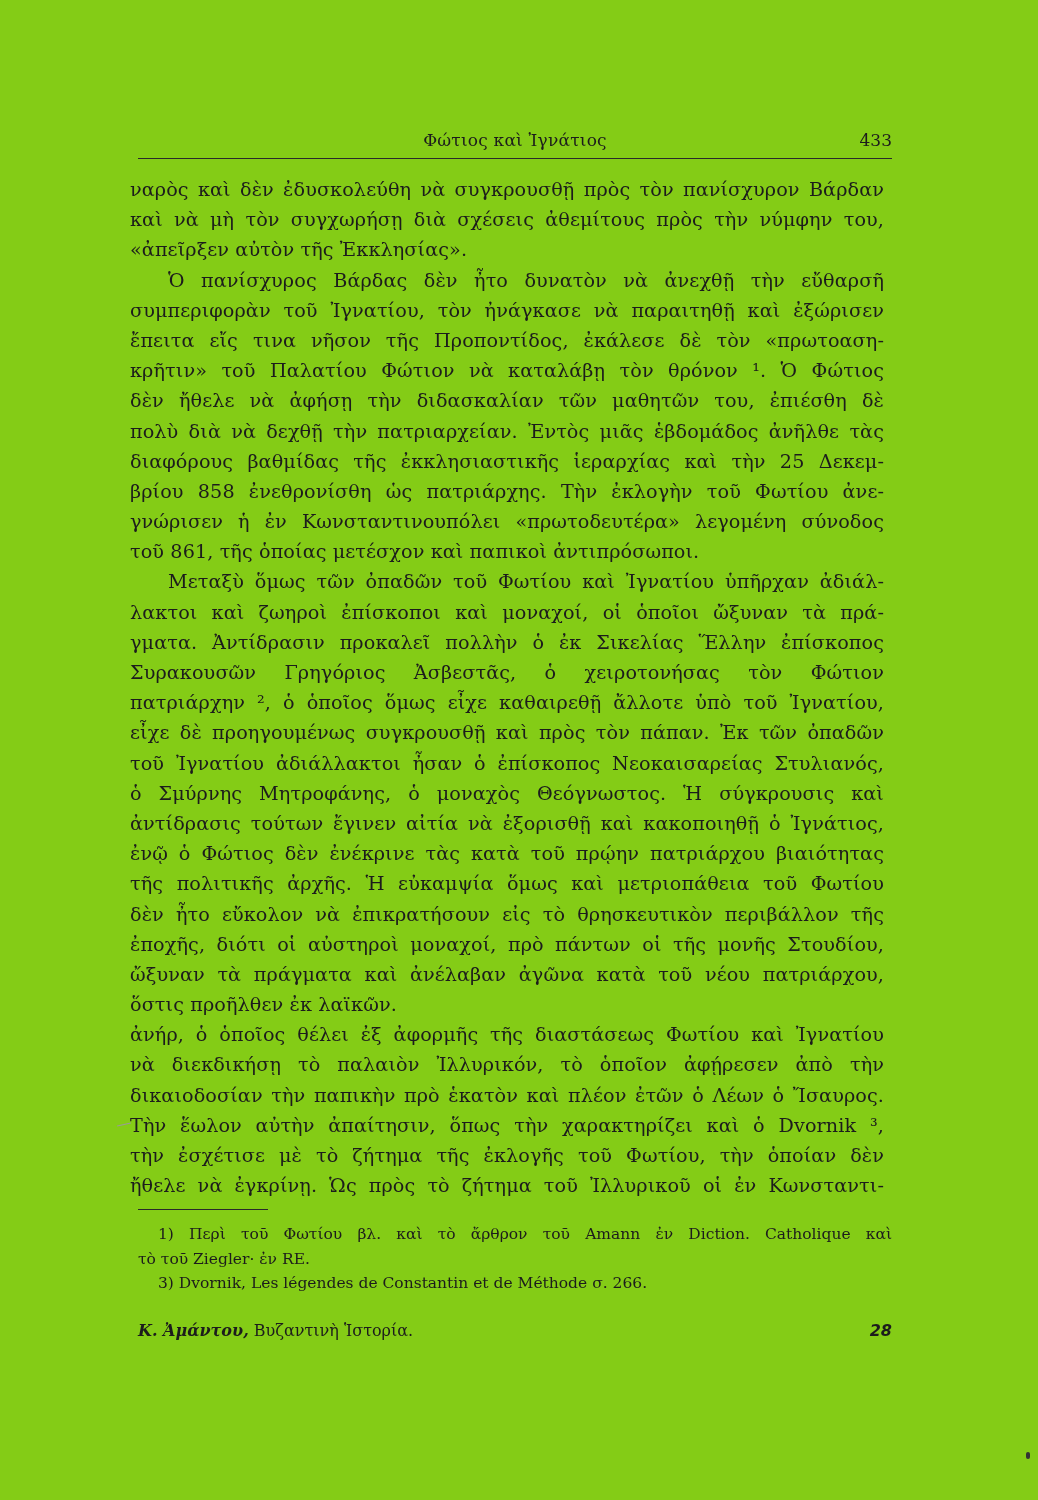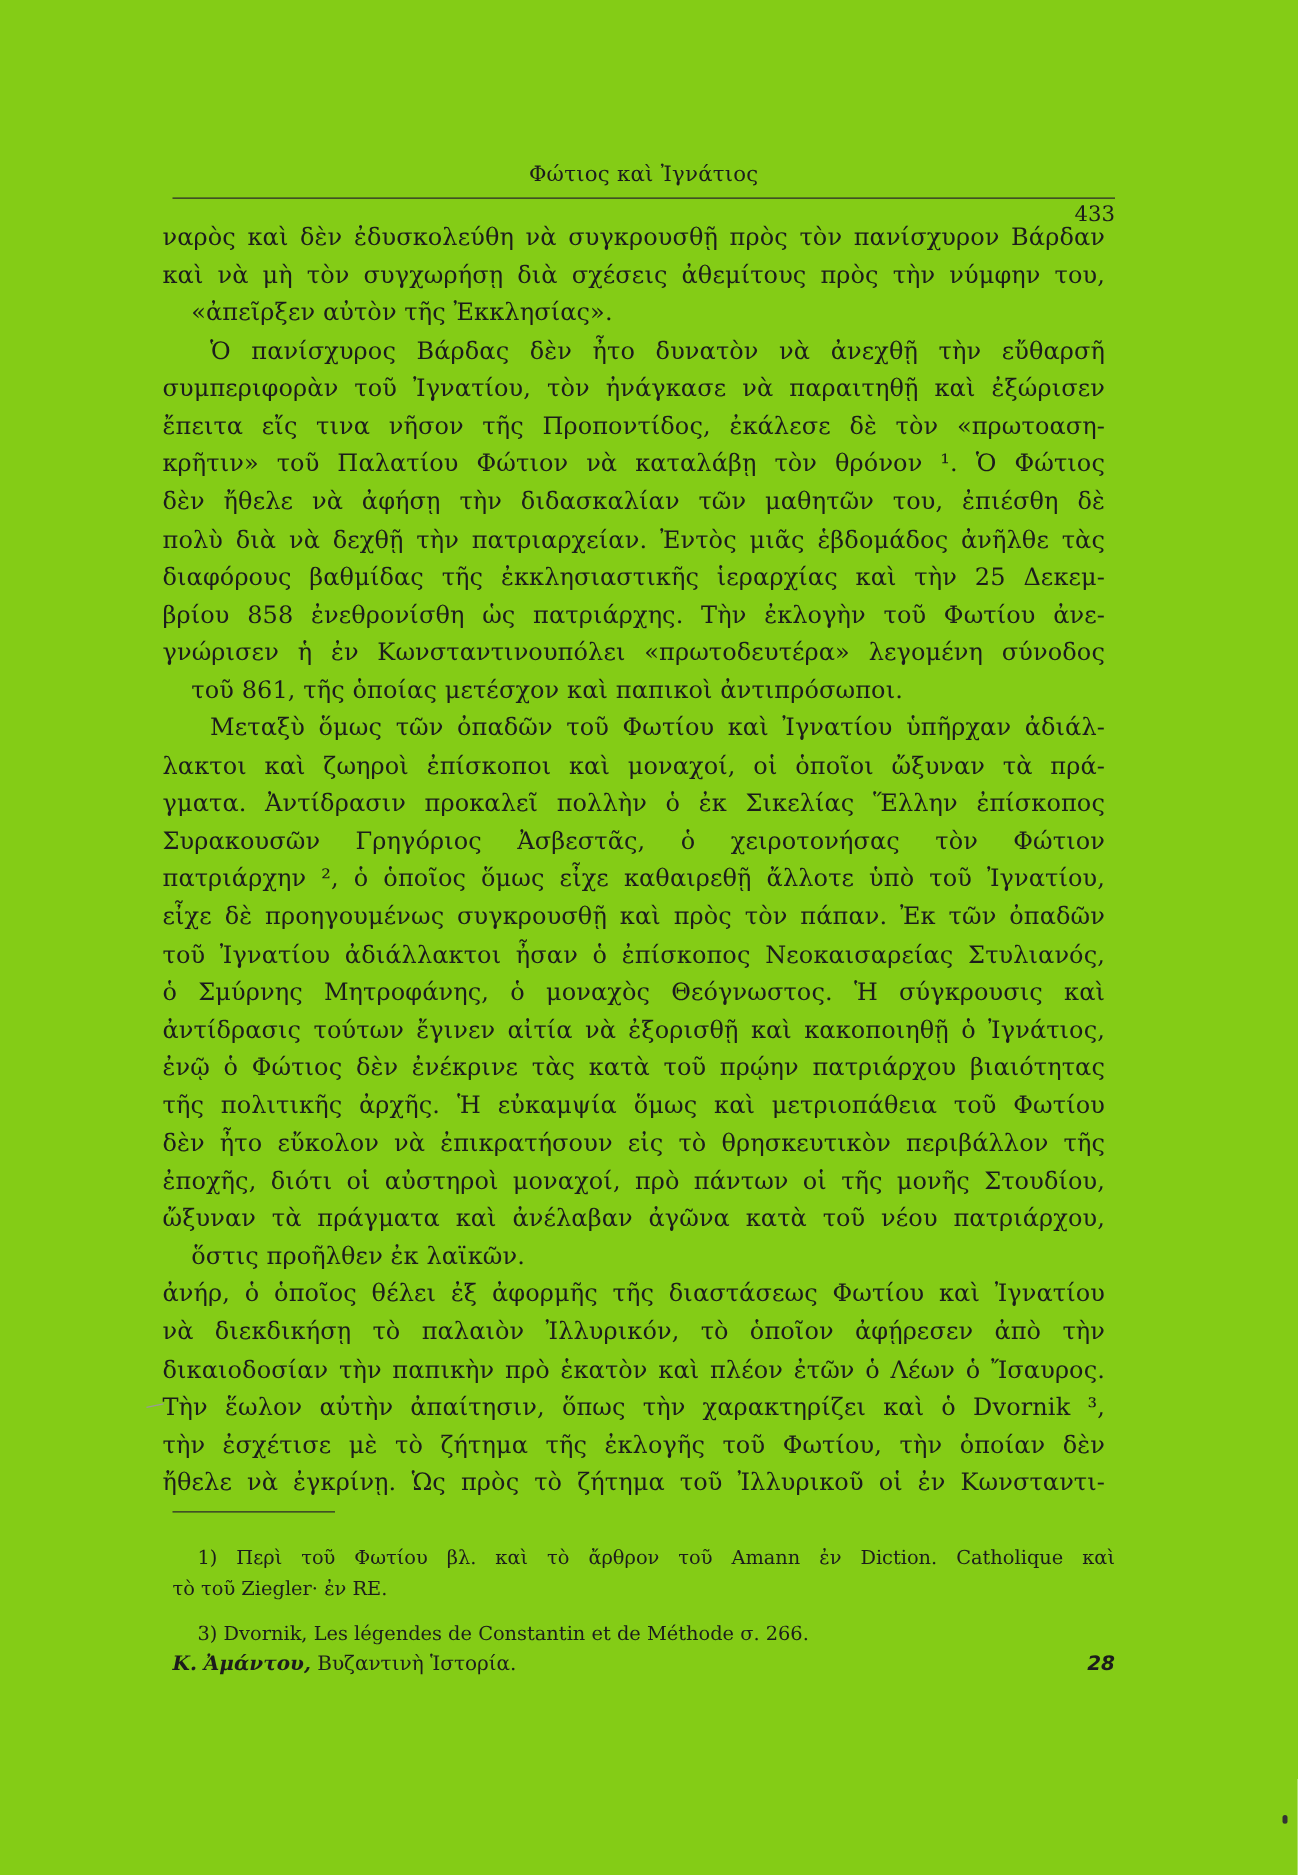--- a/index.html
+++ b/index.html
@@ -35,21 +35,20 @@
       text-align: center;
       font-size: 17px;
       top: 2px;
       letter-spacing: 0.2px;
     }
     .page-number {
       position: absolute;
       right: 0;
       top: 2px;
       font-size: 17px;
-      margin-top: 32px;
     }
     .head-rule {
       position: absolute;
       left: 138px;
       top: 158px;
       width: 754px;
       height: 0;
       border-top: 1.6px solid #2a2a2a;
     }
     .body-text {
@@ -62,21 +61,20 @@
       height: 30.2px;
       line-height: 30.2px;
       font-size: 19.2px;
       white-space: nowrap;
       text-align: justify;
       text-align-last: justify;
       letter-spacing: 0.1px;
     }
     .line.last {
       text-align-last: left;
-      margin-left: 23px;
     }
     .line.indent {
       padding-left: 38px;
     }
     .footnote-rule {
       position: absolute;
       left: 138px;
       top: 1209px;
       width: 130px;
       height: 0;
@@ -93,21 +91,20 @@
       line-height: 24.5px;
       font-size: 15.5px;
       white-space: nowrap;
     }
     .fn-line.justify {
       text-align: justify;
       text-align-last: justify;
     }
     .fn-line.indent {
       padding-left: 20px;
-      margin-top: 12px;
     }
     .signature {
       position: absolute;
       left: 138px;
       top: 1318px;
       width: 754px;
       height: 26px;
       font-size: 16px;
       line-height: 26px;
     }

